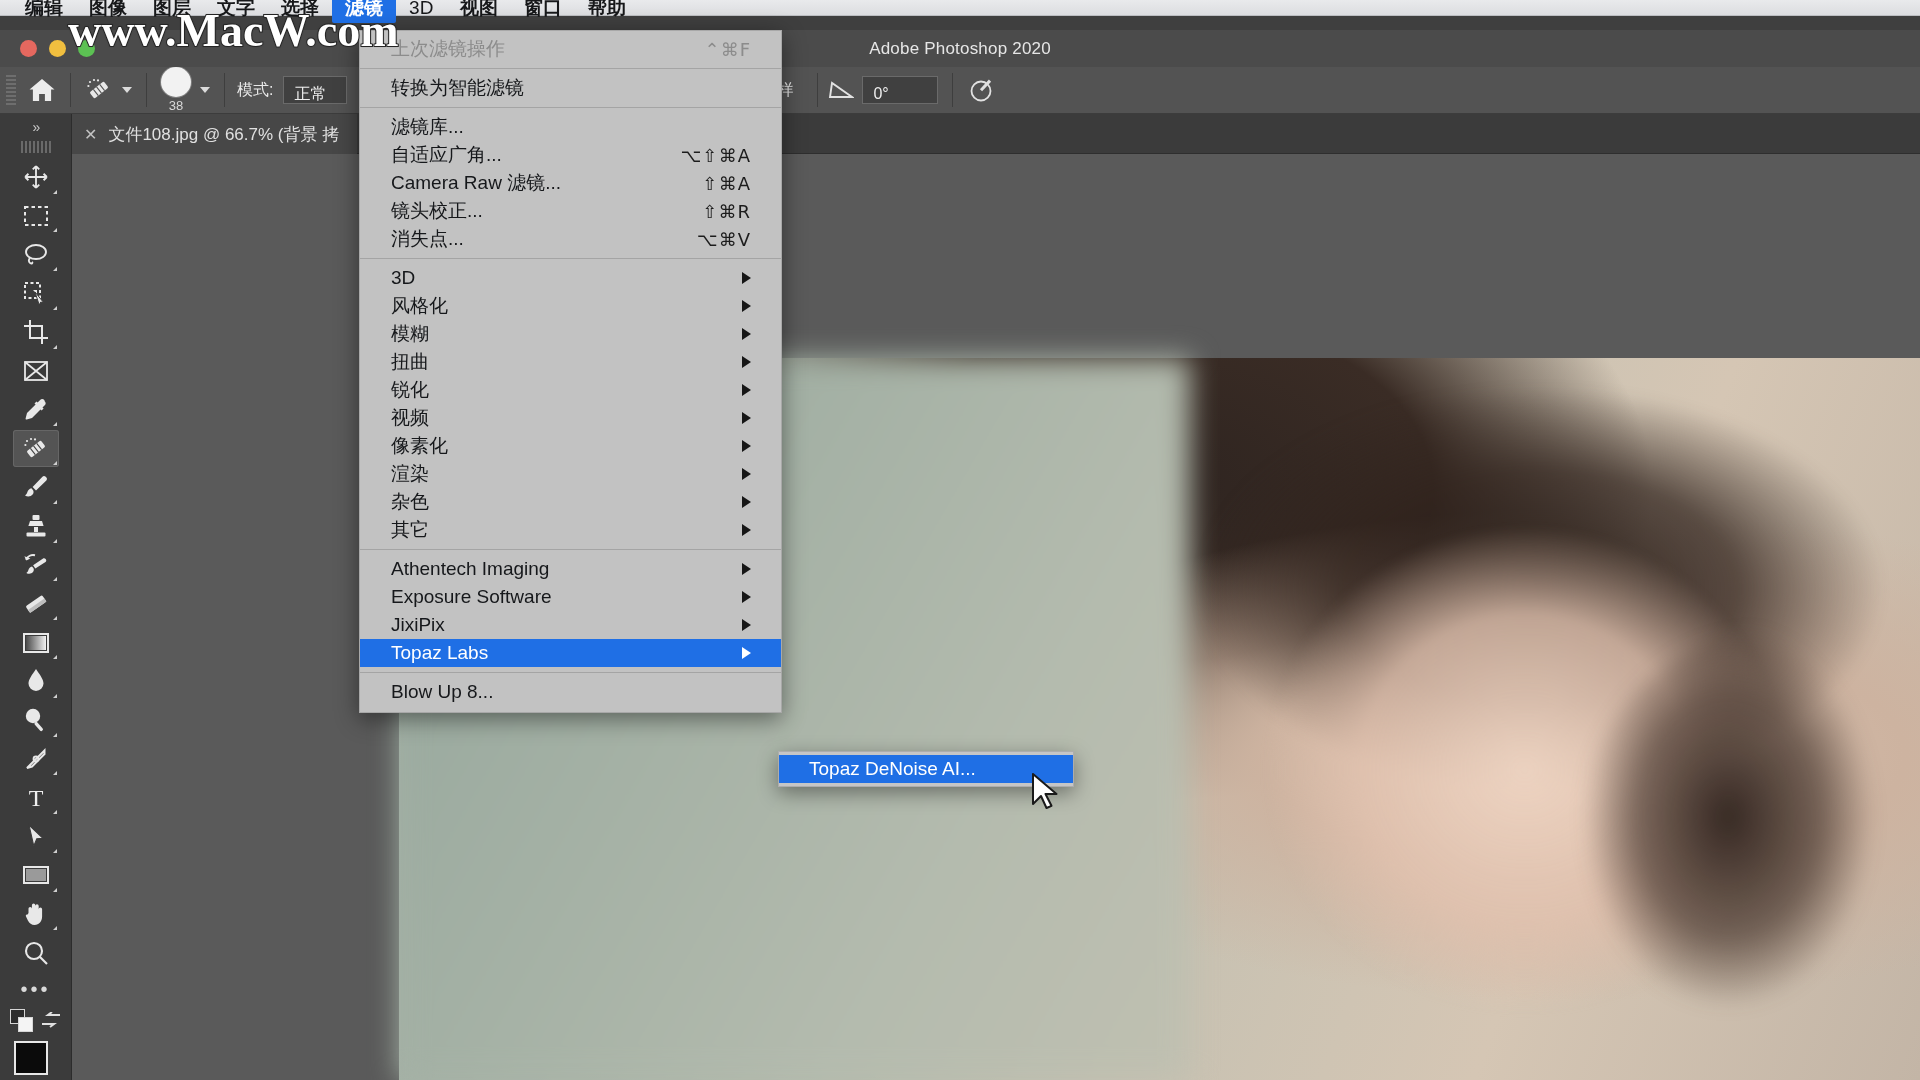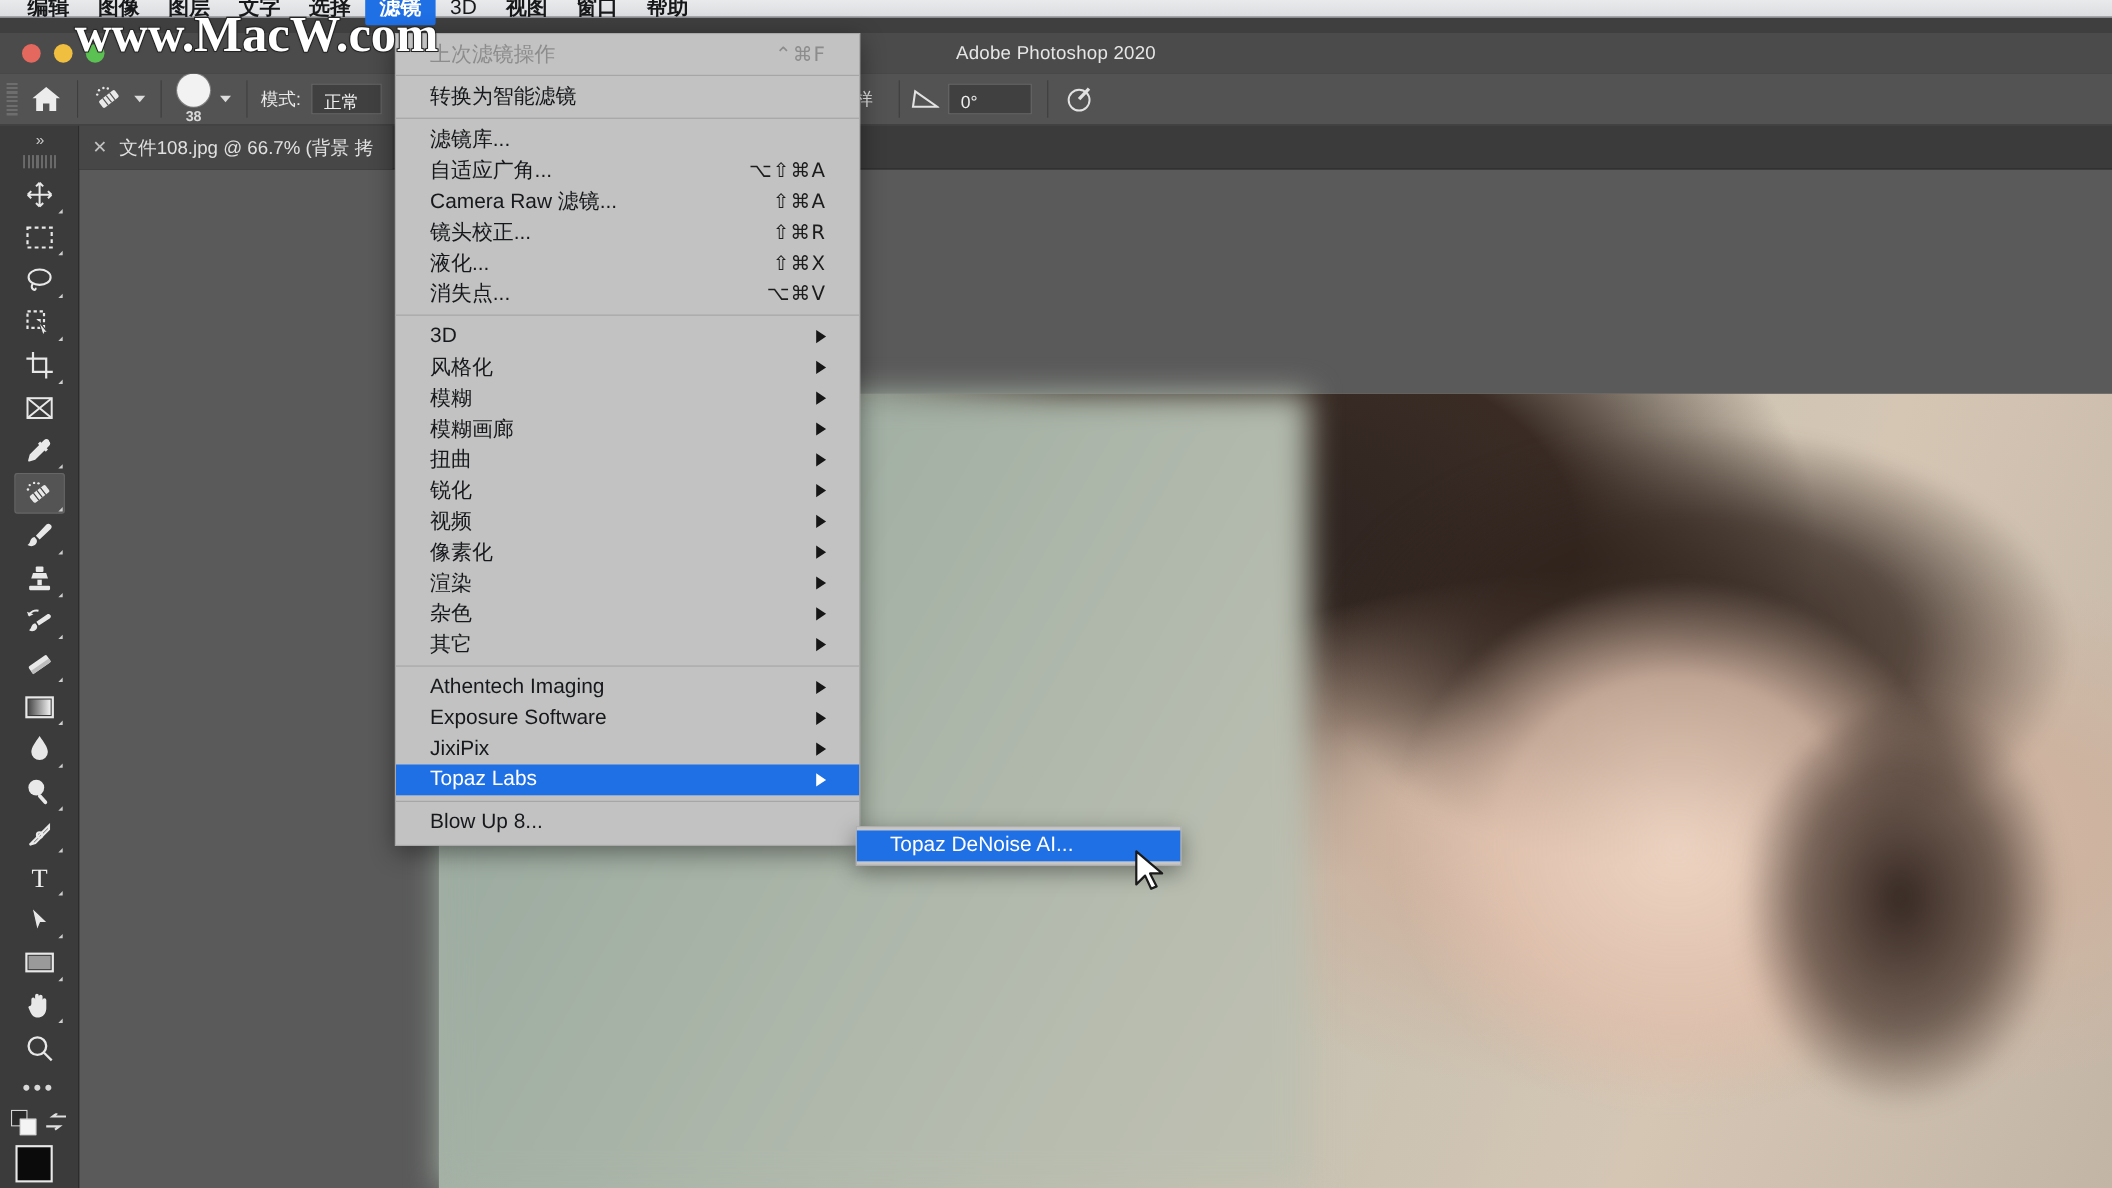--- a/index.html
+++ b/index.html
@@ -59,21 +59,21 @@
   
   .optbar {
     position: absolute; left: 0; top: 67px; width: 1920px; height: 47px;
     background: #535353; border-bottom: 1px solid #3c3c3c;
     display: flex; align-items: center; z-index: 9;
   }
   .grip { width: 10px; height: 30px; margin-left: 6px;
           background: repeating-linear-gradient(to bottom, #6e6e6e 0 2px, transparent 2px 4px); }
   .osep { width: 1px; height: 34px; background: #3e3e3e; margin: 0 2px; }
   .obtn { display:flex; align-items:center; justify-content:center;
-          height: 40px; padding: 0 12px; color: #e3e3e3; font-weight: bold; }
+          height: 40px; padding: 0 12px; color: #e3e3e3; }
   .olabel { color: #e8e8e8; font-size: 16px; padding: 0 10px; white-space: nowrap; }
   .ofield {
     background: #404040; border: 1px solid #6a6a6a; color: #eee;
     font-size: 16px; height: 28px; line-height: 26px; padding: 4px 10px;
     min-width: 64px; text-align: left;
   }
   .brush-preview {
     width: 30px; height: 30px; border-radius: 50%; background: #f2f2f2;
     box-shadow: 0 0 0 1px #7d7d7d;
   }
@@ -492,43 +492,35 @@
     </div>
     <div class="mrow">
       <span>Camera Raw 滤镜...</span>
       <span class="sc">⇧⌘A</span>
     </div>
     <div class="mrow">
       <span>镜头校正...</span>
       <span class="sc">⇧⌘R</span>
     </div>
     <div class="mrow">
-      <span>液化...</span>
-      <span class="sc">⇧⌘X</span>
-    </div>
-    <div class="mrow">
       <span>消失点...</span>
       <span class="sc">⌥⌘V</span>
     </div>
     <div class="msep"></div>
 
     <div class="mrow">
       <span>3D</span>
       <span class="arr"></span>
     </div>
     <div class="mrow">
       <span>风格化</span>
       <span class="arr"></span>
     </div>
     <div class="mrow">
       <span>模糊</span>
-      <span class="arr"></span>
-    </div>
-    <div class="mrow">
-      <span>模糊画廊</span>
       <span class="arr"></span>
     </div>
     <div class="mrow">
       <span>扭曲</span>
       <span class="arr"></span>
     </div>
     <div class="mrow">
       <span>锐化</span>
       <span class="arr"></span>
     </div>

